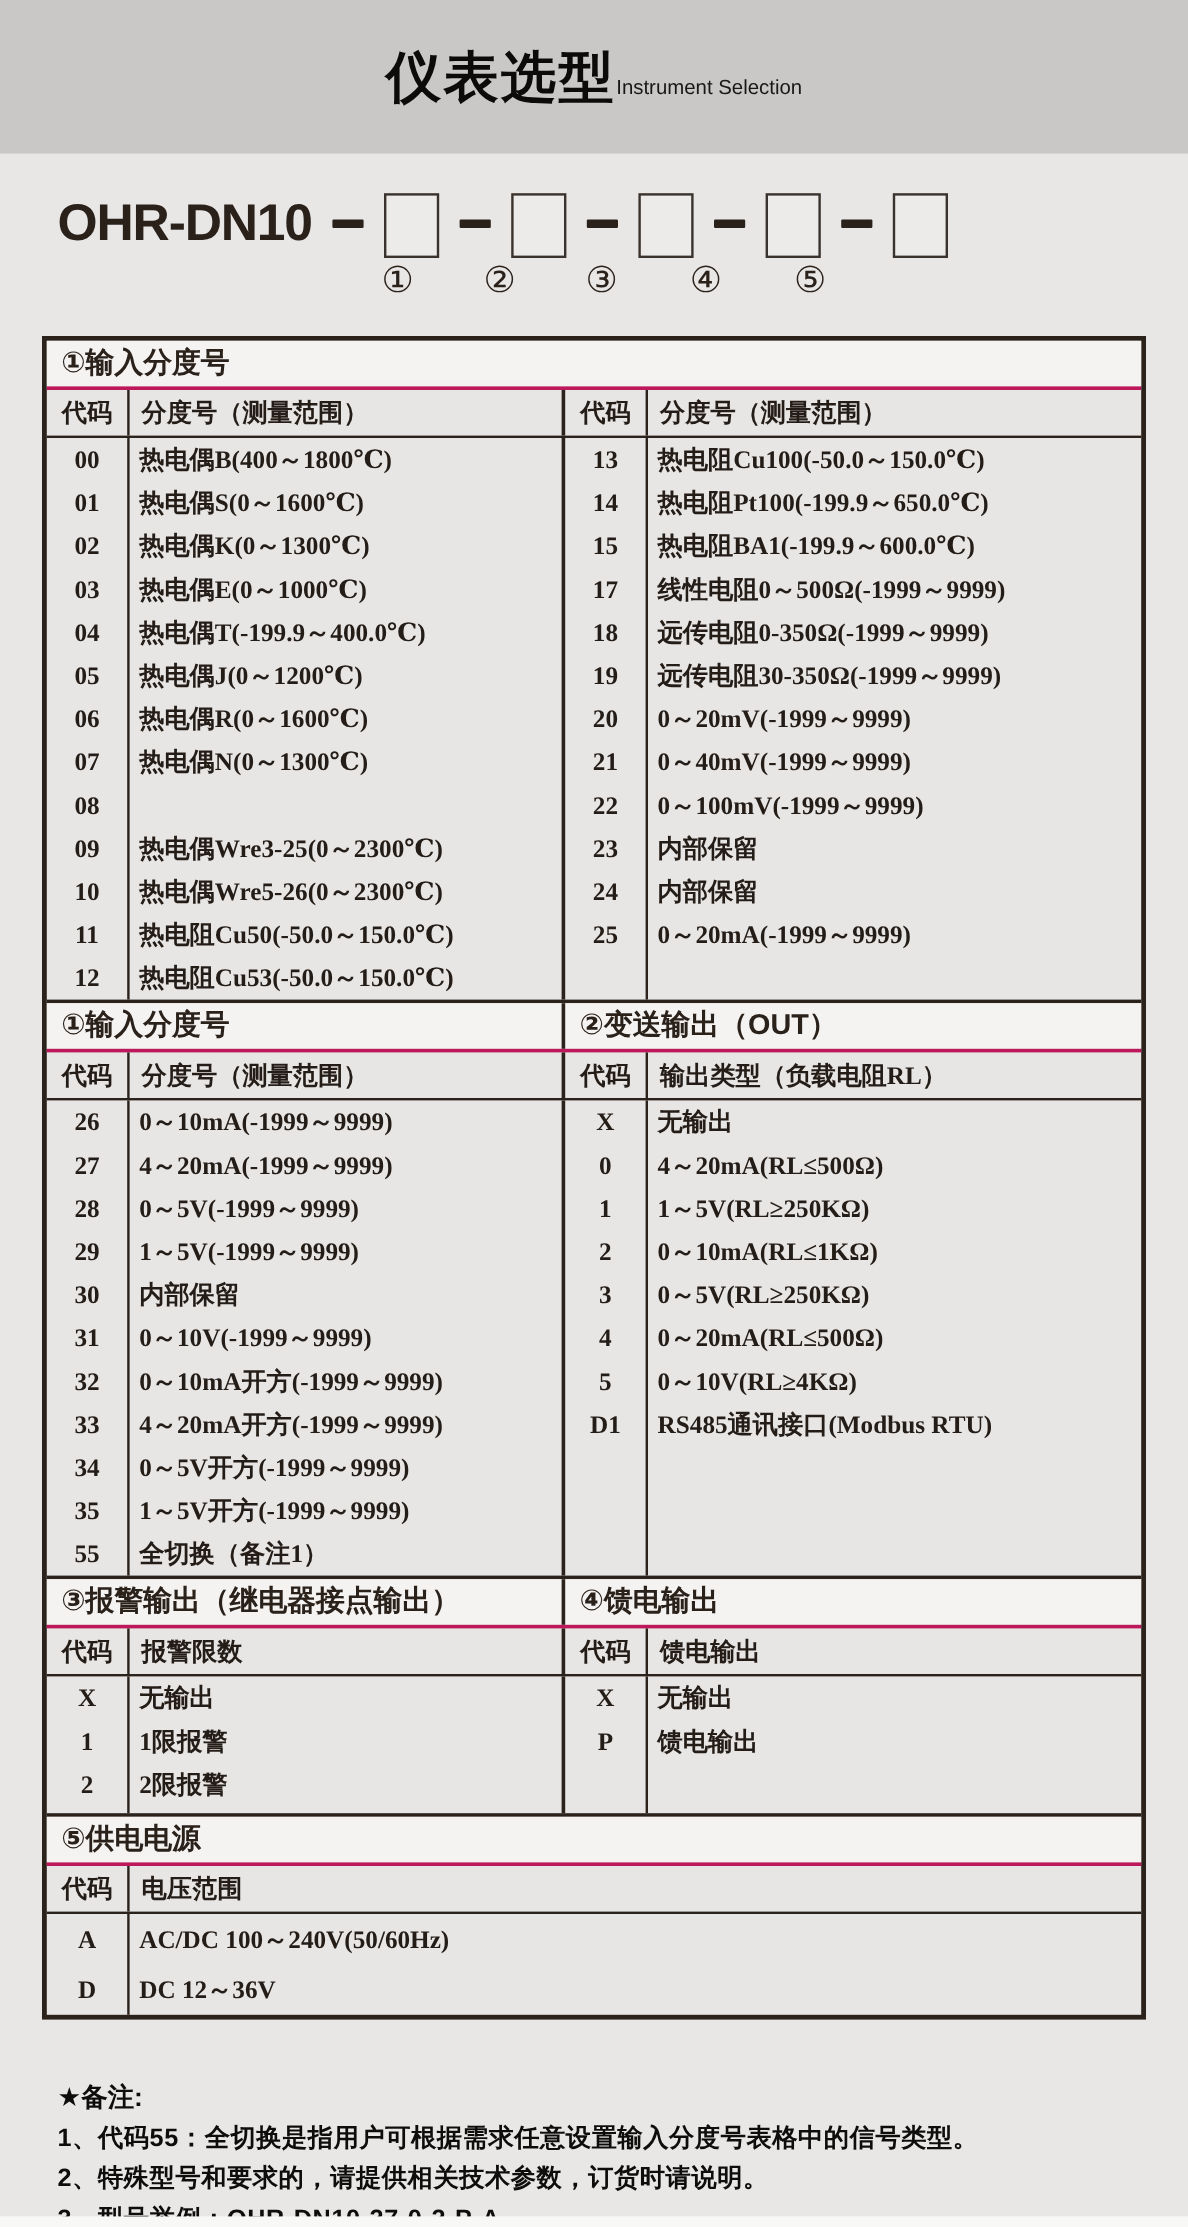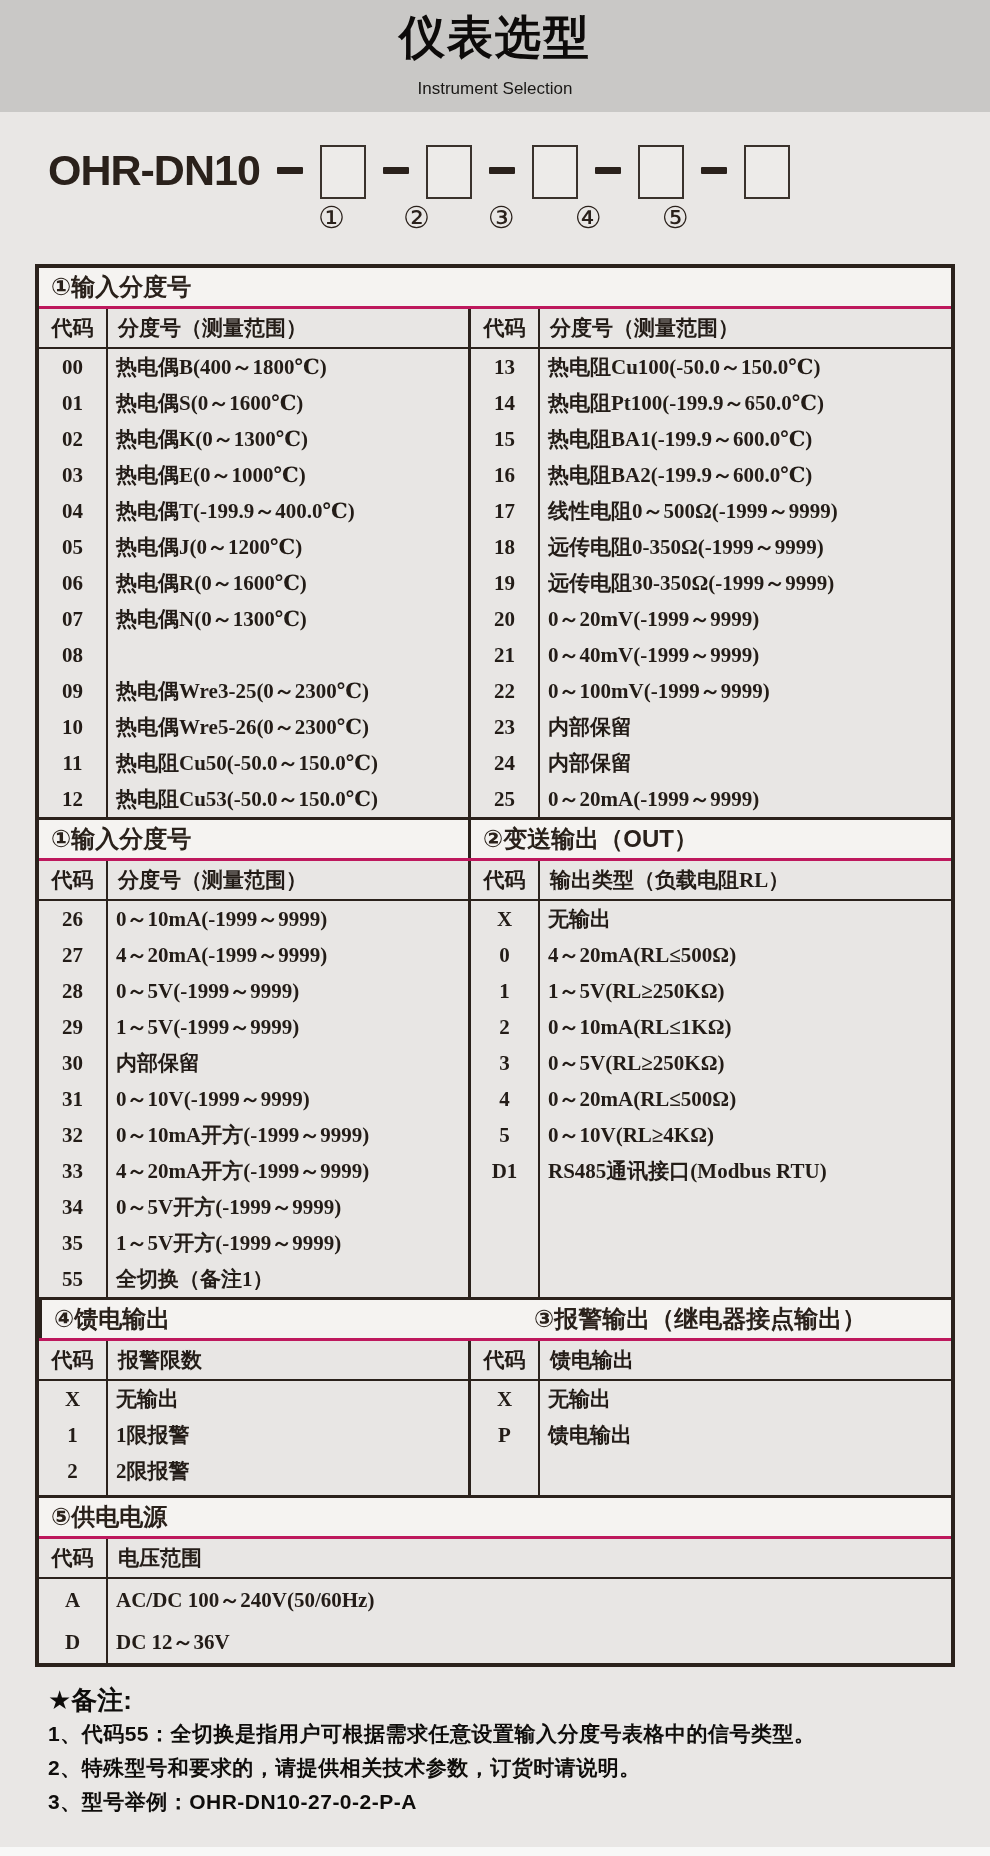--- a/index.html
+++ b/index.html
@@ -6,22 +6,22 @@
   body{
     width:990px;height:1856px;
     background:#e9e7e5;
     font-family:"Liberation Sans","DejaVu Sans",sans-serif;
     color:#231c17;
     position:relative;
     overflow:hidden;
   }
   
   .title-band{
-    height:112px;background:#c9c8c6;
-    display:flex;flex-direction:column;align-items:center;justify-content:center;
+    height:128px;background:#c9c8c6;
+    display:flex;align-items:center;justify-content:center;
   }
   .title-band .cn{
     font-size:46px;font-weight:bold;color:#0d0b0a;letter-spacing:2px;line-height:1.05;
   }
   .title-band .en{
     font-size:17px;color:#1a1816;margin-top:18px;
   }
   
   .model-area{padding:30px 0 0 48px;}
   .model-line{display:flex;align-items:center;height:56px;}
@@ -86,21 +86,21 @@
   .tr .desc{
     flex:1;padding-left:10px;
     font-family:"Liberation Serif","DejaVu Serif",serif;
     font-size:21px;font-weight:bold;white-space:nowrap;overflow:hidden;
   }
   .tall .tr{height:42px;}
   .s34-data{min-height:114px;}
   
   .notes{padding:16px 0 0 48px;}
   .notes .note-head{
-    font-size:26px;font-weight:bold;color:#0f0d0b;height:34px;line-height:34px;
+    font-size:22px;font-weight:bold;color:#0f0d0b;height:34px;line-height:34px;margin-top:32px;
   }
   .notes .note-item{
     font-size:21px;font-weight:bold;color:#0f0d0b;height:34px;line-height:34px;
     letter-spacing:0.5px;
   }
   .bottom-strip{
     position:absolute;left:0;bottom:0;width:100%;height:9px;background:#f8f8f7;
   }
 </style>
 </head>
@@ -237,24 +237,20 @@
           <div class="tr">
             <span class="code">14</span>
             <span class="desc">热电阻Pt100(-199.9～650.0℃)</span>
           </div>
 
           <div class="tr">
             <span class="code">15</span>
             <span class="desc">热电阻BA1(-199.9～600.0℃)</span>
           </div>
 
-          <div class="tr">
-            <span class="code">16</span>
-            <span class="desc">热电阻BA2(-199.9～600.0℃)</span>
-          </div>
 
           <div class="tr">
             <span class="code">17</span>
             <span class="desc">线性电阻0～500Ω(-1999～9999)</span>
           </div>
 
           <div class="tr">
             <span class="code">18</span>
             <span class="desc">远传电阻0-350Ω(-1999～9999)</span>
           </div>
@@ -410,22 +406,22 @@
           <div class="tr">
             <span class="code">D1</span>
             <span class="desc">RS485通讯接口(Modbus RTU)</span>
           </div>
         </div>
     </div>
   </div>
 
   <div class="section">
     <div class="sec-title-row">
+      <div class="sec-title w-left">③报警输出（继电器接点输出）</div>
       <div class="sec-title w-right">④馈电输出</div>
-      <div class="sec-title w-left">③报警输出（继电器接点输出）</div>
     </div>
     <div class="cols-row">
       <div class="hdr-half w-left">
         <span class="code-h">代码</span>
         <span class="desc-h">报警限数</span>
       </div>
       <div class="hdr-half w-right">
         <span class="code-h">代码</span>
         <span class="desc-h">馈电输出</span>
       </div>

